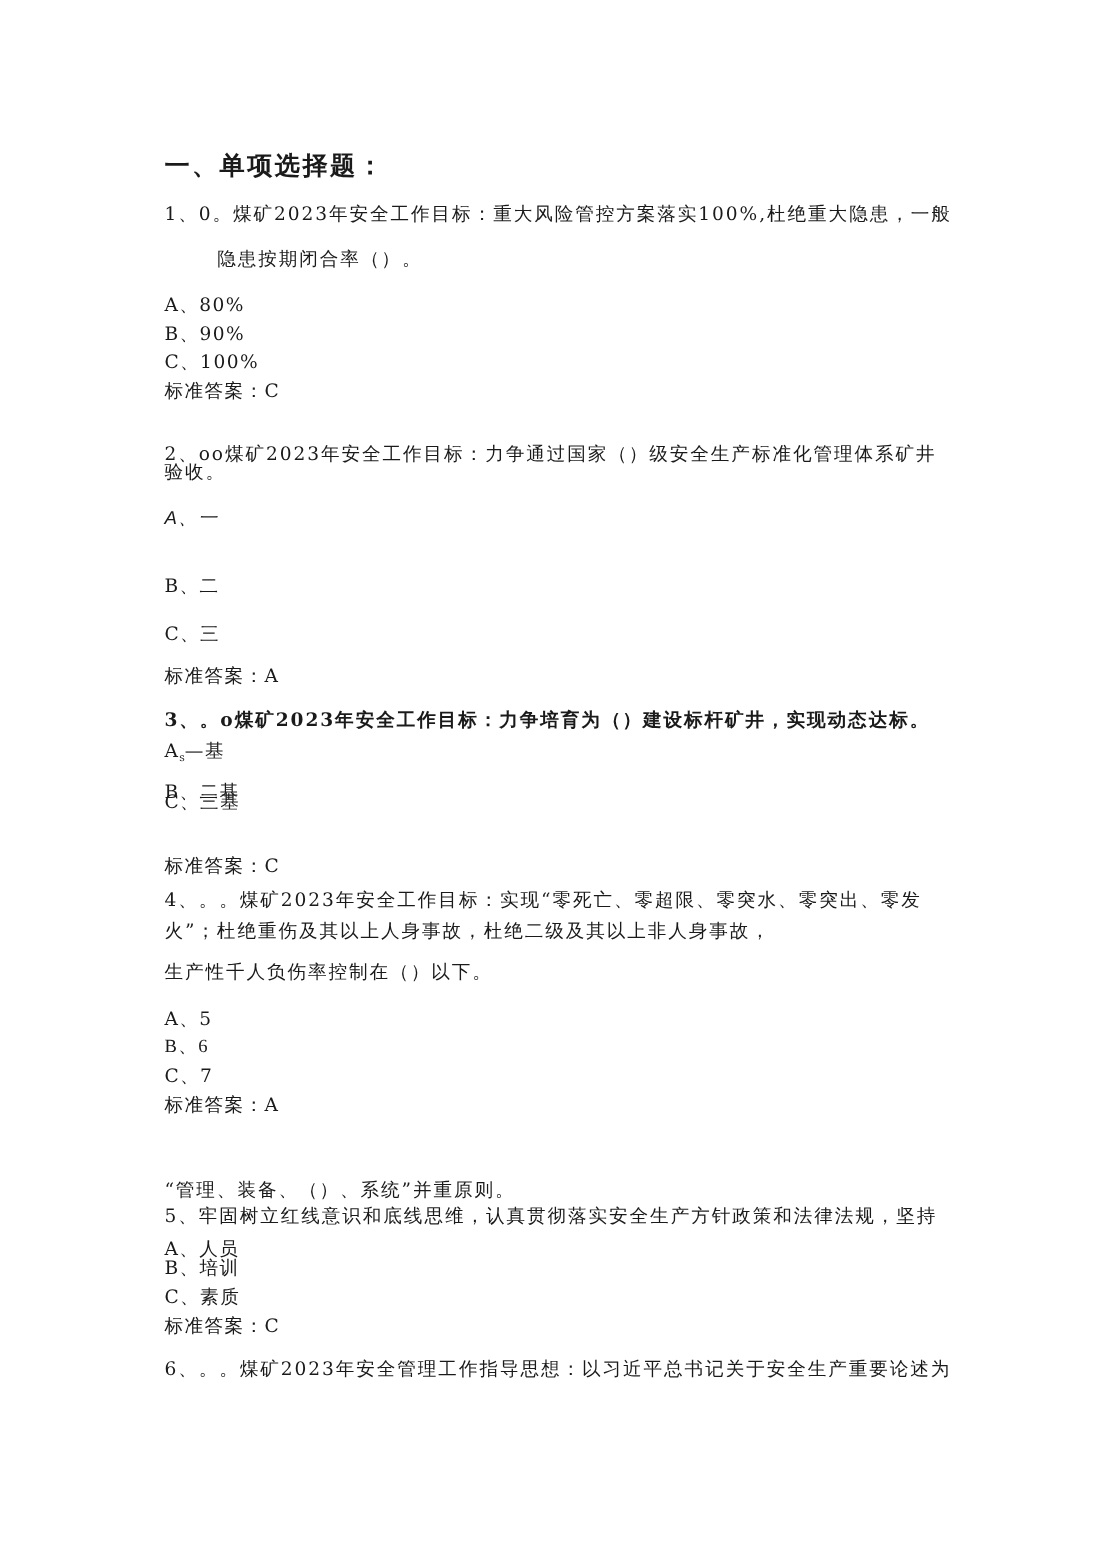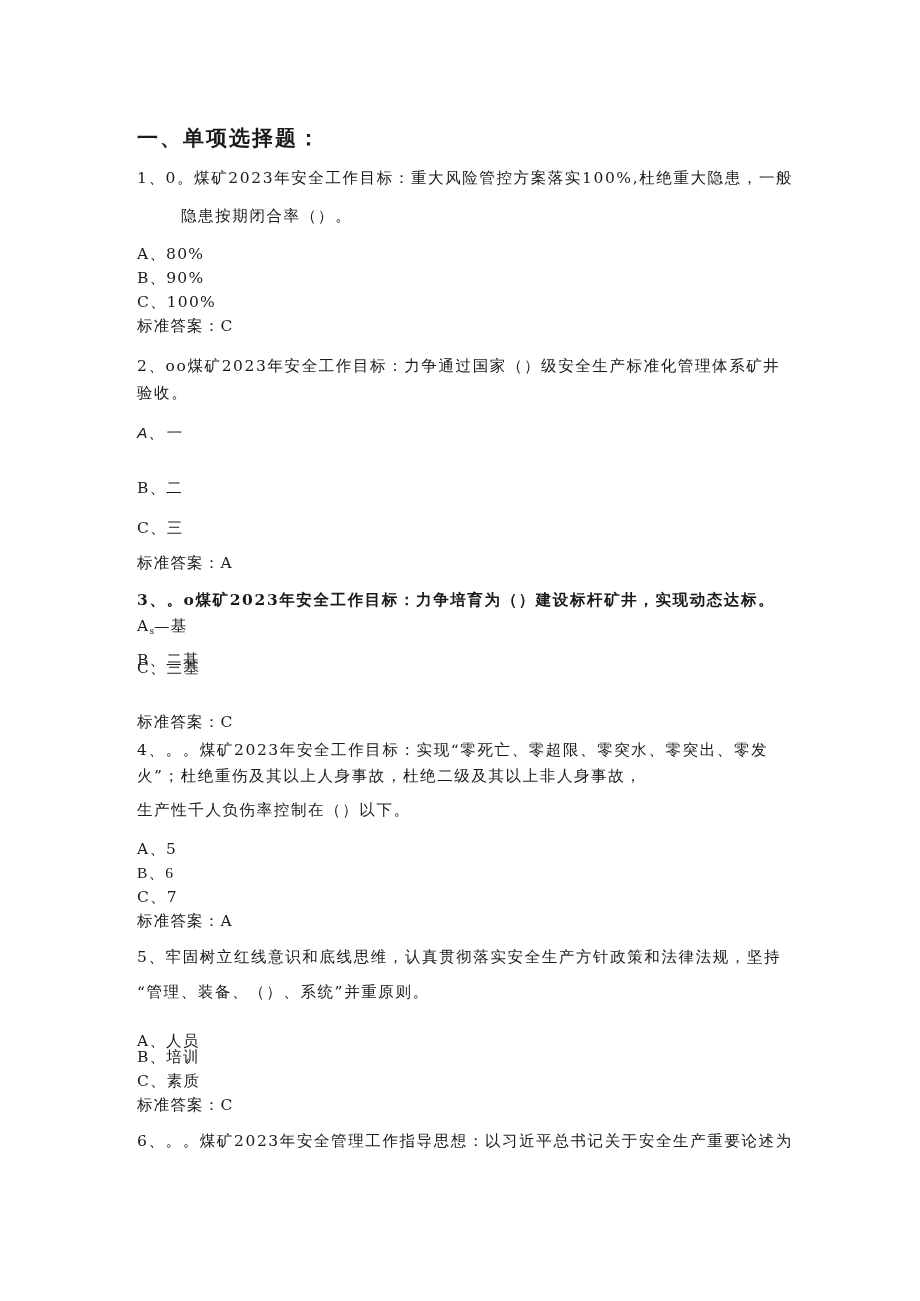--- a/index.html
+++ b/index.html
@@ -22,21 +22,21 @@
   <div>
     <div class="line" style="top:168px;">1、0。煤矿2023年安全工作目标：重大风险管控方案落实100%,杜绝重大隐患，一般</div>
     <div class="line" style="top:206px;padding-left:44px;">隐患按期闭合率（）。</div>
     <div class="line opt" style="top:244px;">A、80%</div>
     <div class="line opt" style="top:268px;">B、90%</div>
     <div class="line opt" style="top:292px;">C、100%</div>
     <div class="line opt" style="top:316px;">标准答案：C</div>
   </div>
 
   <div>
-    <div class="line" style="top:356px;">2、oo煤矿2023年安全工作目标：力争通过国家（）级安全生产标准化管理体系矿井</div>
+    <div class="line" style="top:368px;">2、oo煤矿2023年安全工作目标：力争通过国家（）级安全生产标准化管理体系矿井</div>
     <div class="line" style="top:383px;">验收。</div>
     <div class="line opt italic-a" style="top:423px;">A、一</div>
     <div class="line opt" style="top:478px;">B、二</div>
     <div class="line opt" style="top:518px;">C、三</div>
     <div class="line opt" style="top:553px;">标准答案：A</div>
   </div>
 
   <div>
     <div class="line" style="top:590px;font-weight:bold;">3、。o煤矿2023年安全工作目标：力争培育为（）建设标杆矿井，实现动态达标。</div>
     <div class="line opt" style="top:616px;"><span>A</span><span class="sub">s</span><span>—基</span></div>
@@ -49,21 +49,21 @@
     <div class="line" style="top:740px;">4、。。煤矿2023年安全工作目标：实现“零死亡、零超限、零突水、零突出、零发</div>
     <div class="line" style="top:766px;">火”；杜绝重伤及其以上人身事故，杜绝二级及其以上非人身事故，</div>
     <div class="line" style="top:800px;">生产性千人负伤率控制在（）以下。</div>
     <div class="line opt" style="top:839px;">A、5</div>
     <div class="line opt" style="top:863px;font-family:Liberation Serif, serif;">B、6</div>
     <div class="line opt" style="top:887px;">C、7</div>
     <div class="line opt" style="top:911px;">标准答案：A</div>
   </div>
 
   <div>
-    <div class="line" style="top:947px;">5、牢固树立红线意识和底线思维，认真贯彻落实安全生产方针政策和法律法规，坚持</div>
+    <div class="line" style="top:1003px;">5、牢固树立红线意识和底线思维，认真贯彻落实安全生产方针政策和法律法规，坚持</div>
     <div class="line" style="top:982px;">“管理、装备、（）、系统”并重原则。</div>
     <div class="line opt" style="top:1031px;">A、人员</div>
     <div class="line opt" style="top:1047px;">B、培训</div>
     <div class="line opt" style="top:1071px;">C、素质</div>
     <div class="line opt" style="top:1095px;">标准答案：C</div>
   </div>
 
   <div>
     <div class="line" style="top:1131px;">6、。。煤矿2023年安全管理工作指导思想：以习近平总书记关于安全生产重要论述为</div>
   </div>

